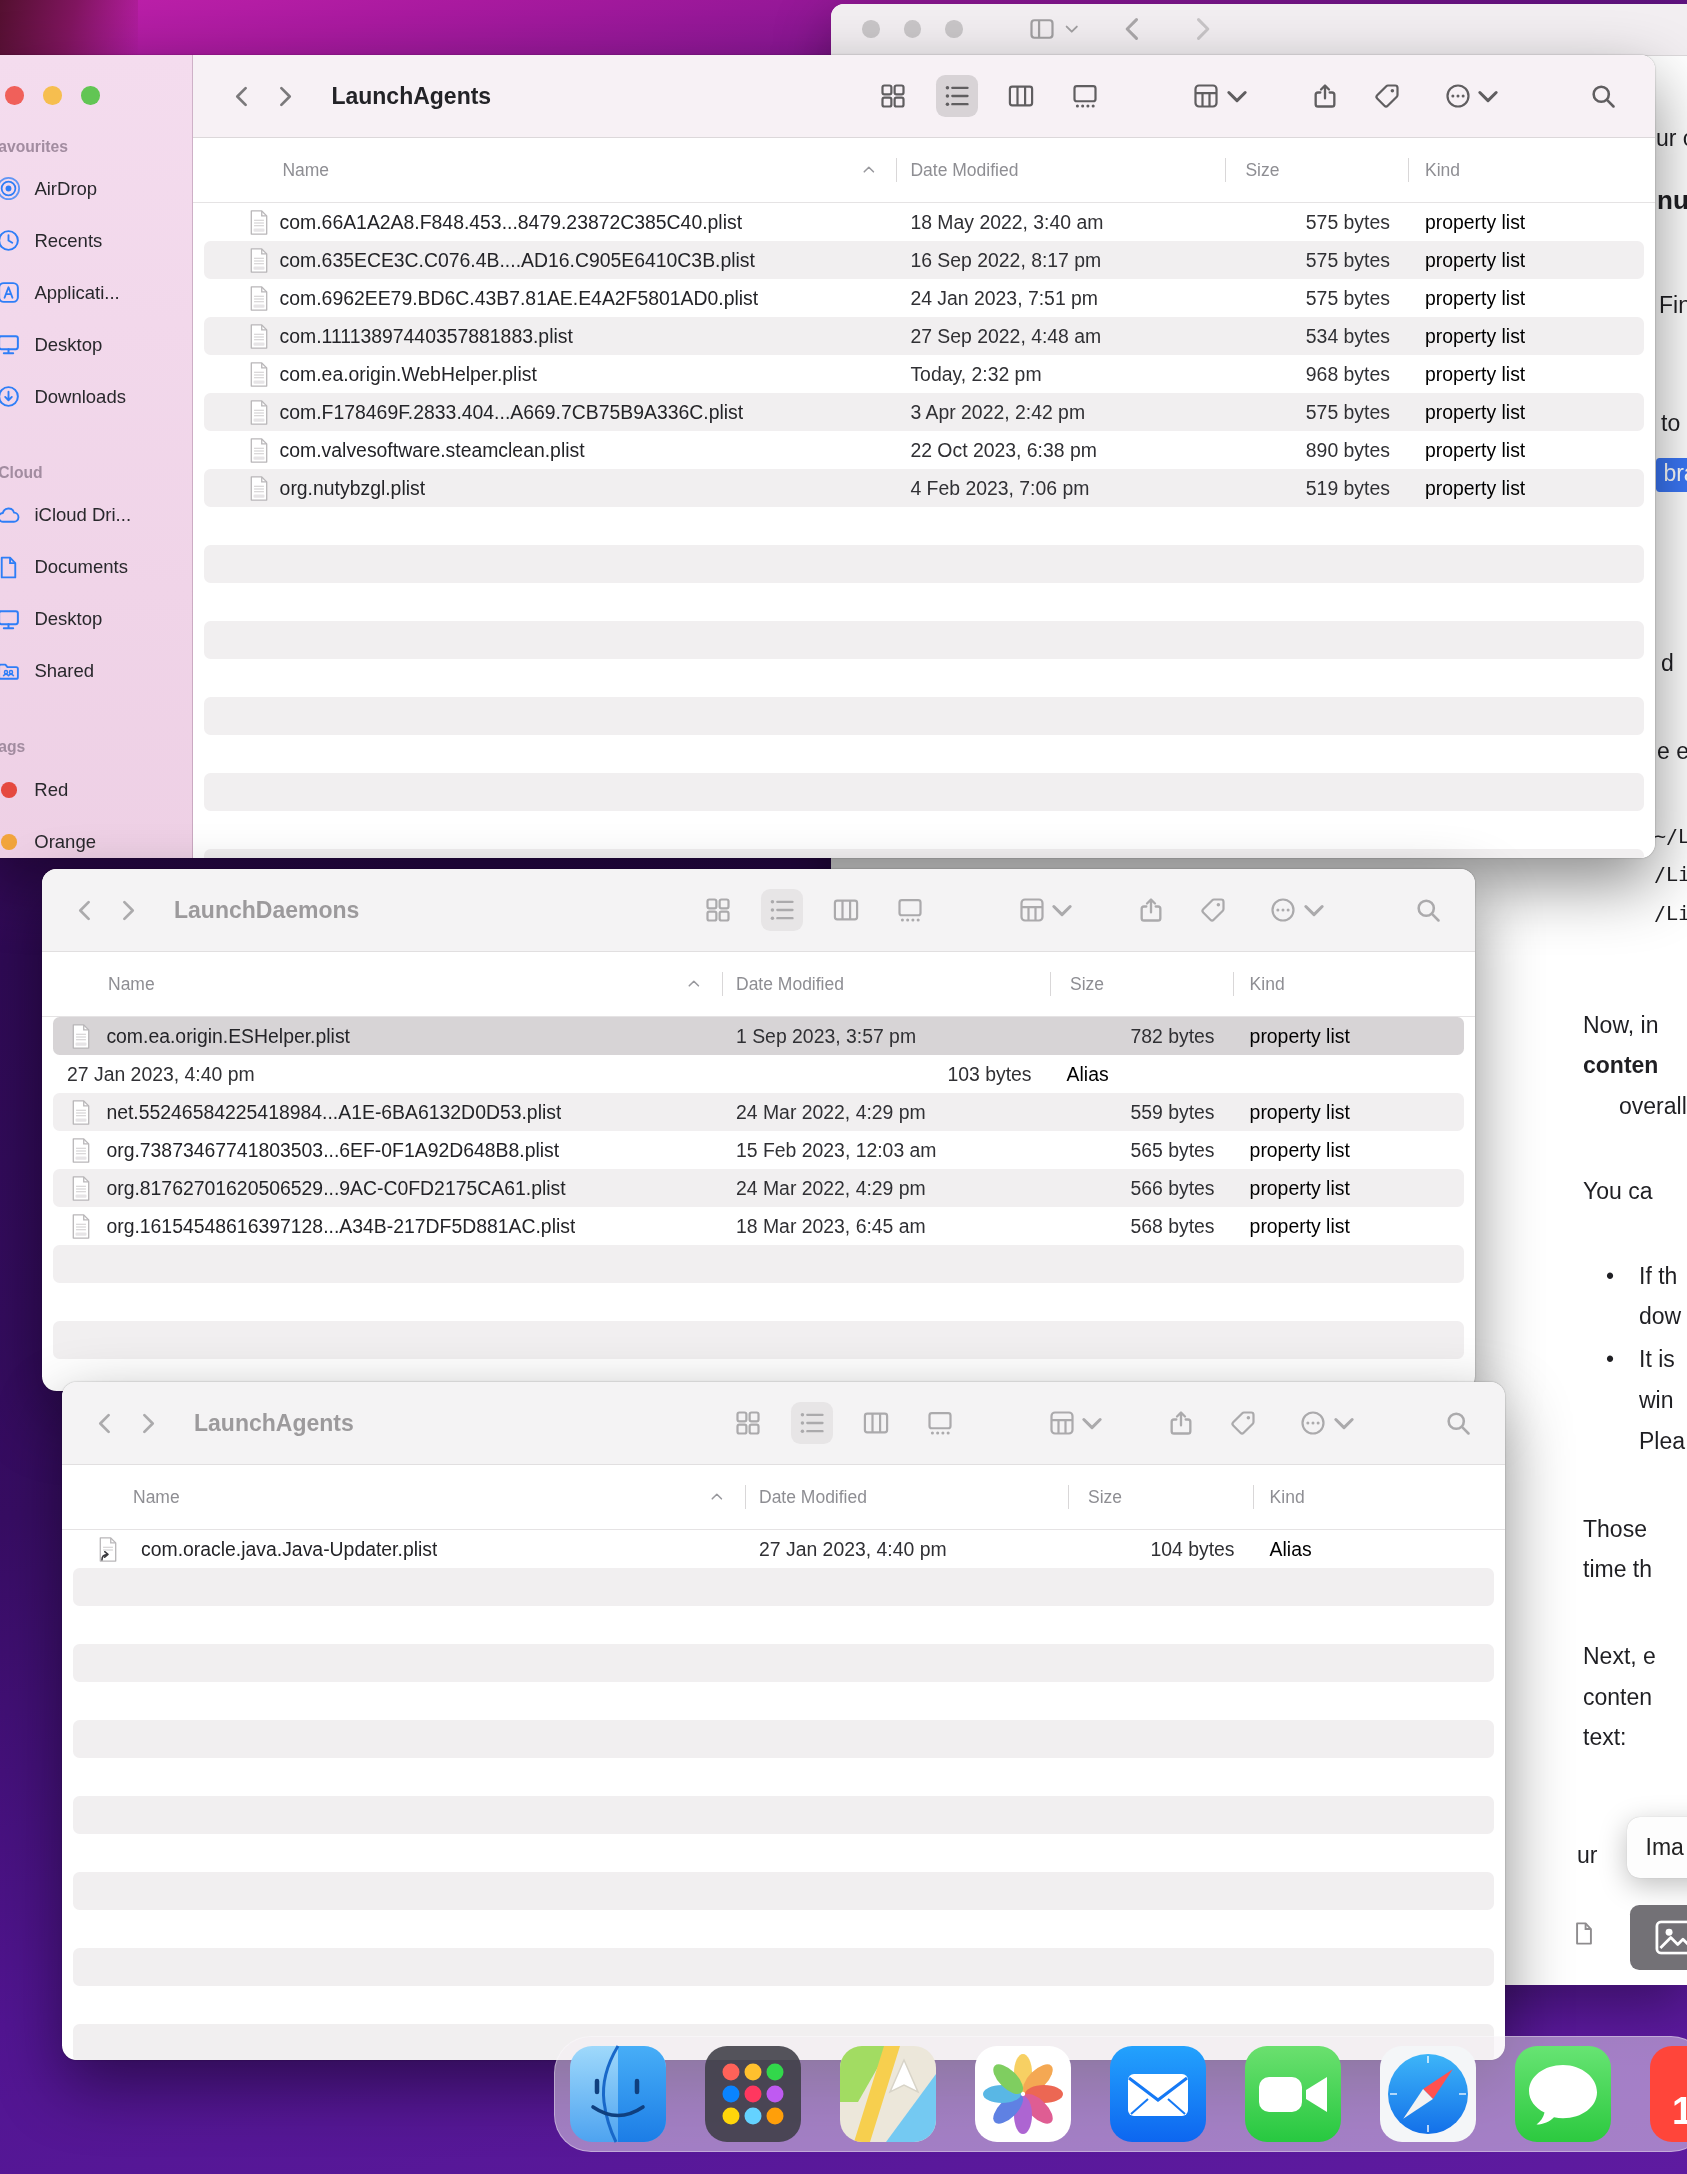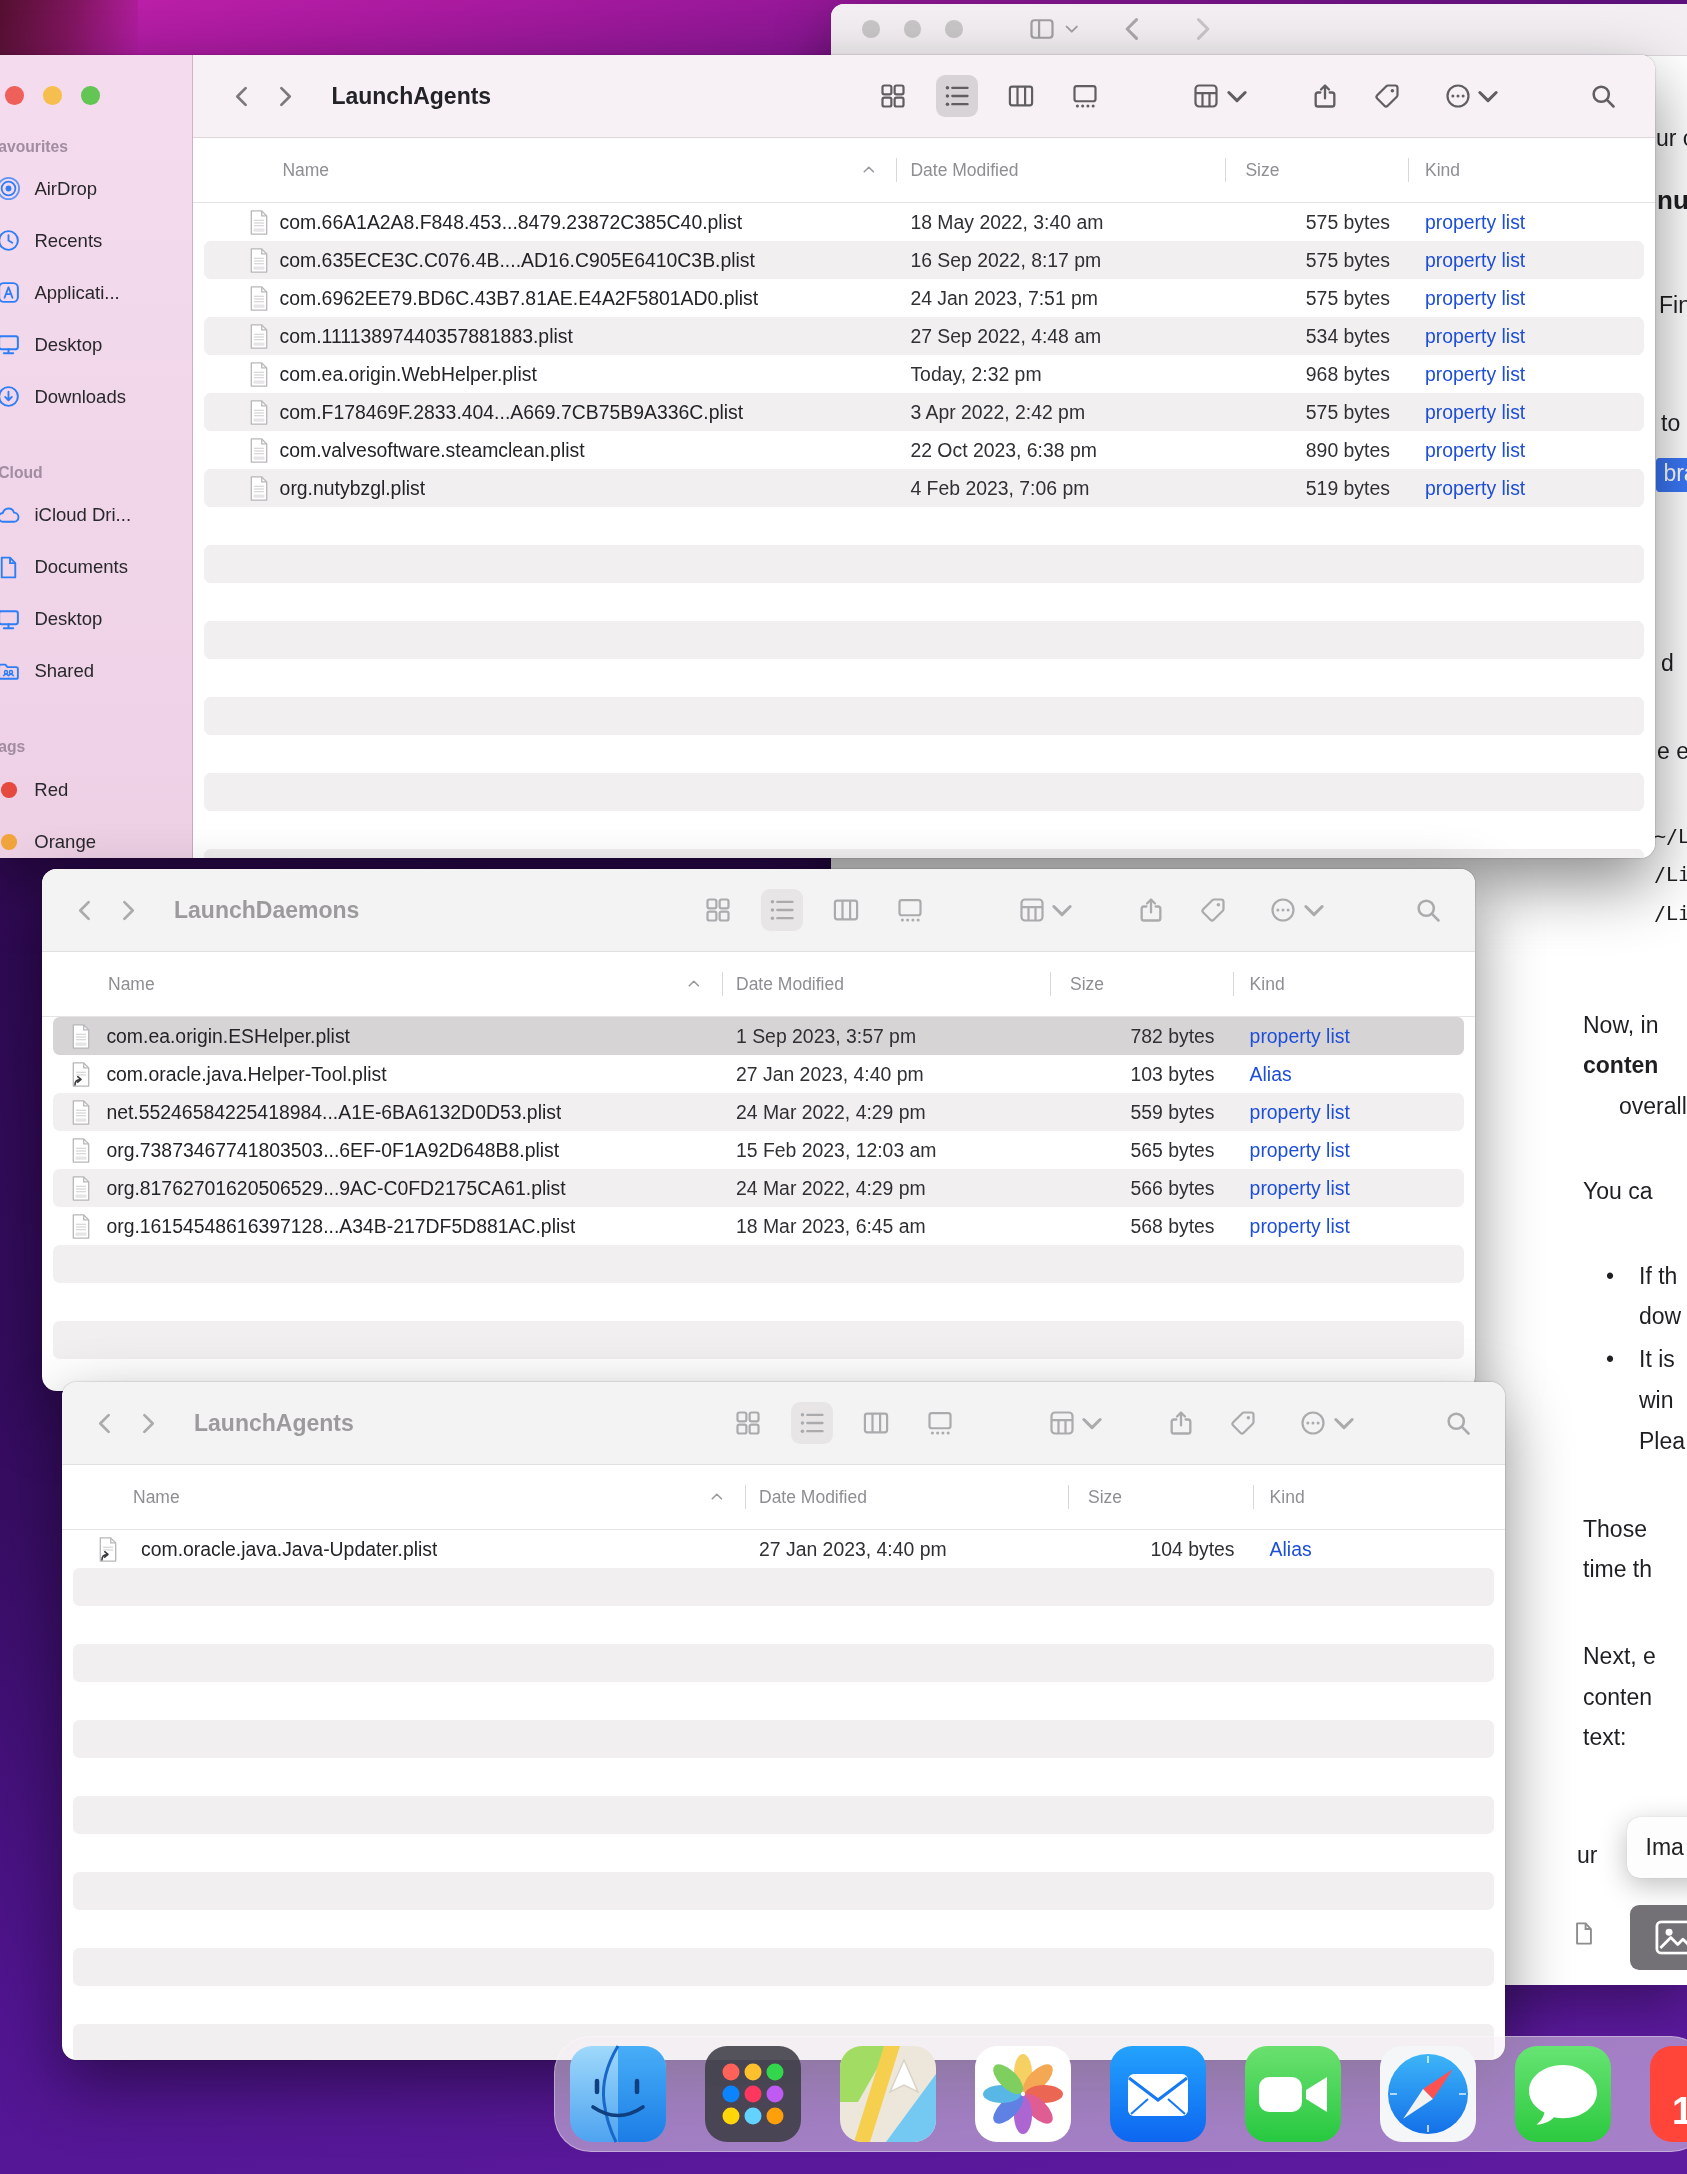--- a/index.html
+++ b/index.html
@@ -45,21 +45,21 @@
   .hcell.kind{padding-left:16.6px;}
   .sorticon{width:15.7px;height:15.7px;margin-left:auto;margin-right:20px;color:#98989d;flex:none;}
   .rows{flex:1;overflow:hidden;padding:0 11px;}
   .list-row{display:grid;align-items:center;height:38px;border-radius:6.5px;font-size:19.4px;color:#242428;}
   .cell{min-width:0;white-space:nowrap;overflow:hidden;box-sizing:border-box;}
   .cell.name{display:flex;align-items:center;}
   .fname{overflow:hidden;text-overflow:ellipsis;}
   .ficon{width:22px;height:27px;flex:none;}
   .cell.date{padding-left:14px;color:#303034;}
   .cell.size{display:flex;justify-content:flex-end;padding-right:18.5px;color:#303034;}
-  .cell.kind{padding-left:16.6px;color:#1d4ed8;}
+  .cell.kind{padding-left:16.6px;color:#000000;}
 
   
   .finder-top .list-header,.finder-top .list-row{grid-template-columns:692px 329px 183px 1fr;}
   .finder-mid .list-header,.finder-mid .list-row{grid-template-columns:669px 328px 183px 1fr;}
   .finder-bot .list-header,.finder-bot .list-row{grid-template-columns:672px 323px 185px 1fr;}
   .finder-top .hcell.name{padding-left:78px;}
   .finder-mid .hcell.name{padding-left:55px;}
   .finder-bot .hcell.name{padding-left:60px;}
   .finder-top .cell.name{padding-left:44px;gap:9.2px;}
   .finder-mid .cell.name{padding-left:16.6px;gap:14.8px;}
@@ -679,26 +679,20 @@
             <svg class="ficon" viewBox="0 0 24 29" width="22" height="27">
               <use href="#s-file"></use>
             </svg>
             <span class="fname">com.ea.origin.ESHelper.plist</span>
           </div>
         <div class="cell date">1 Sep 2023, 3:57 pm</div>
         <div class="cell size">782 bytes</div>
         <div class="cell kind">property list</div>
       </div>
       <div class="list-row">
-        <div class="cell name">
-            <svg class="ficon" viewBox="0 0 24 29" width="22" height="27">
-              <use href="#s-file-alias"></use>
-            </svg>
-            <span class="fname">com.oracle.java.Helper-Tool.plist</span>
-          </div>
         <div class="cell date">27 Jan 2023, 4:40 pm</div>
         <div class="cell size">103 bytes</div>
         <div class="cell kind">Alias</div>
       </div>
       <div class="list-row">
         <div class="cell name">
             <svg class="ficon" viewBox="0 0 24 29" width="22" height="27">
               <use href="#s-file"></use>
             </svg>
             <span class="fname">net.55246584225418984...A1E-6BA6132D0D53.plist</span>

